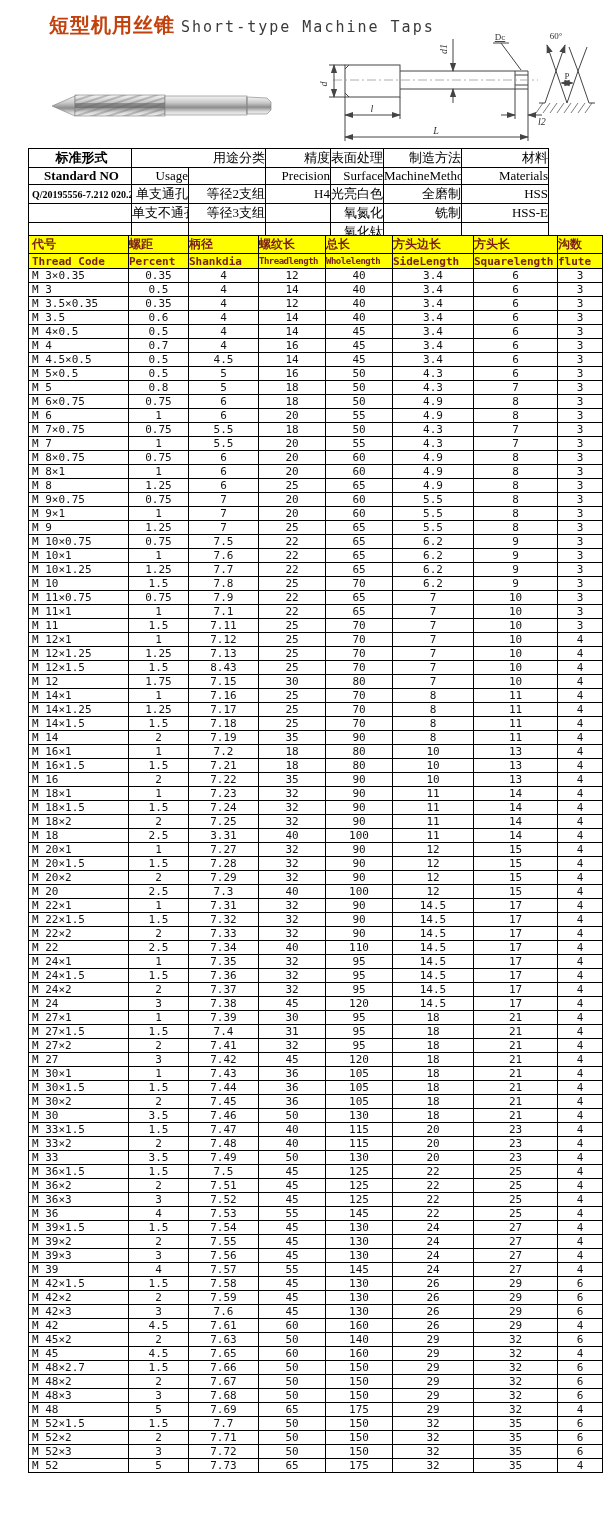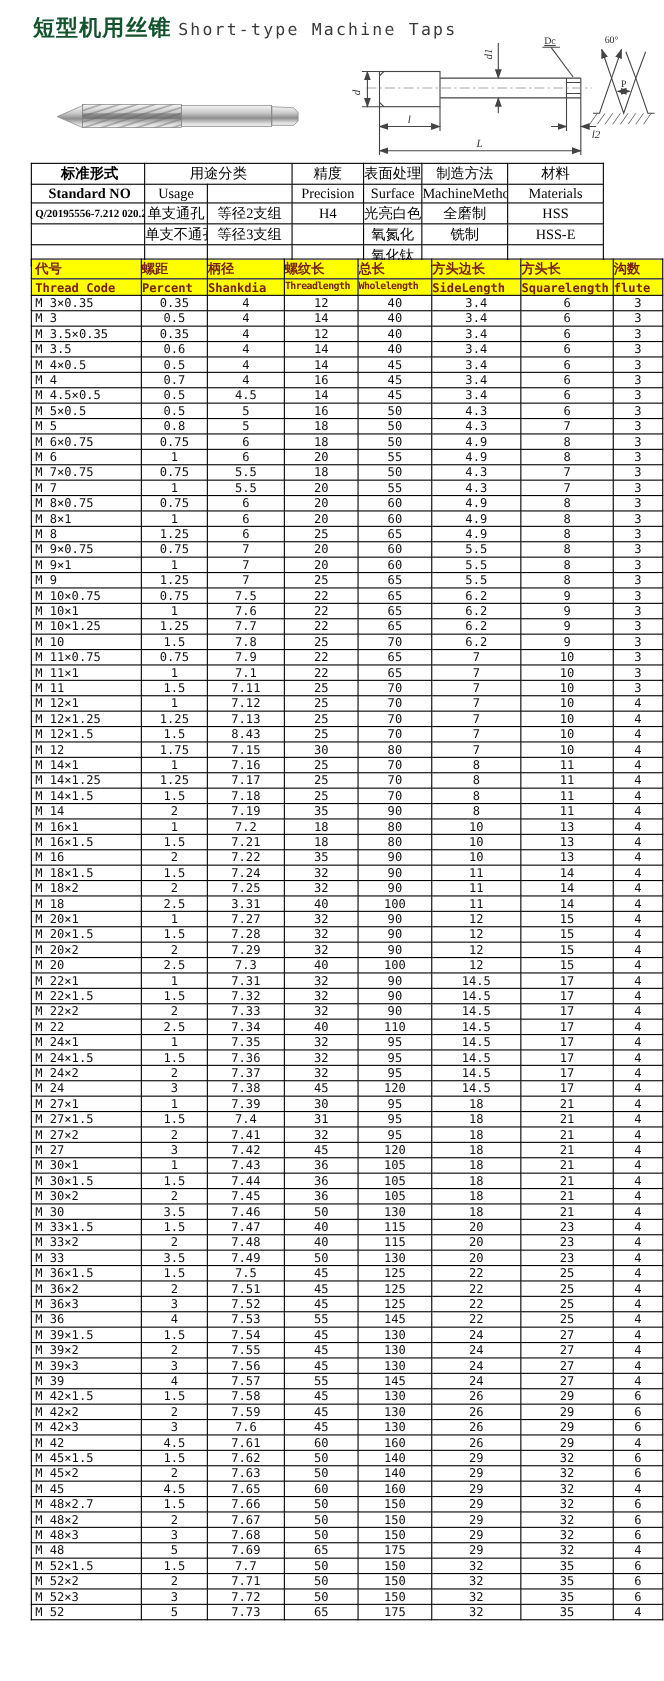--- a/index.html
+++ b/index.html
@@ -9,32 +9,32 @@
     --line-color:#444444;
   }
   html,body{margin:0;padding:0;}
   body{
     width:604px;height:1528px;position:relative;background:#ffffff;
     font-family:"Liberation Sans",sans-serif;color:#000;
     overflow:hidden;
   }
   
   .titlebar{position:absolute;left:30px;top:12px;white-space:nowrap;}
-  .title-cn{font-size:20px;font-weight:bold;color:#14532d;letter-spacing:1px;font-family:"Liberation Sans",sans-serif;}
+  .title-cn{font-size:20px;font-weight:bold;color:#c2410c;letter-spacing:1px;font-family:"Liberation Sans",sans-serif;margin-left:19px;}
   .title-en{font-size:15px;color:#3a3a3a;letter-spacing:2px;font-family:"DejaVu Sans Mono",monospace;margin-left:6px;}
   
   .tap-photo{position:absolute;left:45px;top:83px;}
   .tap-drawing{position:absolute;left:293px;top:25px;}
   .dwg-label{font-family:"Liberation Serif",serif;font-style:italic;font-size:10px;fill:#333;}
   .dwg-label-sm{font-family:"Liberation Serif",serif;font-size:9px;fill:#333;}
   
   table{border-collapse:collapse;table-layout:fixed;}
   td,th{border:1px solid var(--border-color);overflow:hidden;white-space:nowrap;padding:0;}
   .info-table{position:absolute;left:28px;top:148px;width:520px;}
-  .info-table td{height:16px;text-align:center;font-size:13px;font-family:"Liberation Serif",serif;}
+  .info-table td{height:16px;text-align:right;font-size:13px;font-family:"Liberation Serif",serif;}
   .info-table td.ic0{text-align:center;padding-left:3px;font-weight:bold;}
   .info-table tr.r2 td.ic0{font-size:10px;}
   
   .main-table{position:absolute;left:28px;top:235px;width:574px;}
   .main-table thead th{
     background:var(--table-header-bg);color:var(--table-header-text);
     height:14px;font-size:12px;font-weight:bold;text-align:left;
     font-family:"Liberation Sans",sans-serif;
   }
   .main-table thead tr.en th{font-family:"DejaVu Sans Mono",monospace;font-size:11px;}
@@ -611,20 +611,30 @@
         <td class="c0">M 16</td>
         <td class="c1">2</td>
         <td class="c2">7.22</td>
         <td class="c3">35</td>
         <td class="c4">90</td>
         <td class="c5">10</td>
         <td class="c6">13</td>
         <td class="c7">4</td>
       </tr>
       <tr>
+        <td class="c0">M 18×1</td>
+        <td class="c1">1</td>
+        <td class="c2">7.23</td>
+        <td class="c3">32</td>
+        <td class="c4">90</td>
+        <td class="c5">11</td>
+        <td class="c6">14</td>
+        <td class="c7">4</td>
+      </tr>
+      <tr>
         <td class="c0">M 18×1.5</td>
         <td class="c1">1.5</td>
         <td class="c2">7.24</td>
         <td class="c3">32</td>
         <td class="c4">90</td>
         <td class="c5">11</td>
         <td class="c6">14</td>
         <td class="c7">4</td>
       </tr>
       <tr>
@@ -991,30 +1001,20 @@
         <td class="c0">M 42</td>
         <td class="c1">4.5</td>
         <td class="c2">7.61</td>
         <td class="c3">60</td>
         <td class="c4">160</td>
         <td class="c5">26</td>
         <td class="c6">29</td>
         <td class="c7">4</td>
       </tr>
       <tr>
-        <td class="c0">M 45×1.5</td>
-        <td class="c1">1.5</td>
-        <td class="c2">7.62</td>
-        <td class="c3">50</td>
-        <td class="c4">140</td>
-        <td class="c5">29</td>
-        <td class="c6">32</td>
-        <td class="c7">6</td>
-      </tr>
-      <tr>
         <td class="c0">M 45×2</td>
         <td class="c1">2</td>
         <td class="c2">7.63</td>
         <td class="c3">50</td>
         <td class="c4">140</td>
         <td class="c5">29</td>
         <td class="c6">32</td>
         <td class="c7">6</td>
       </tr>
       <tr>

